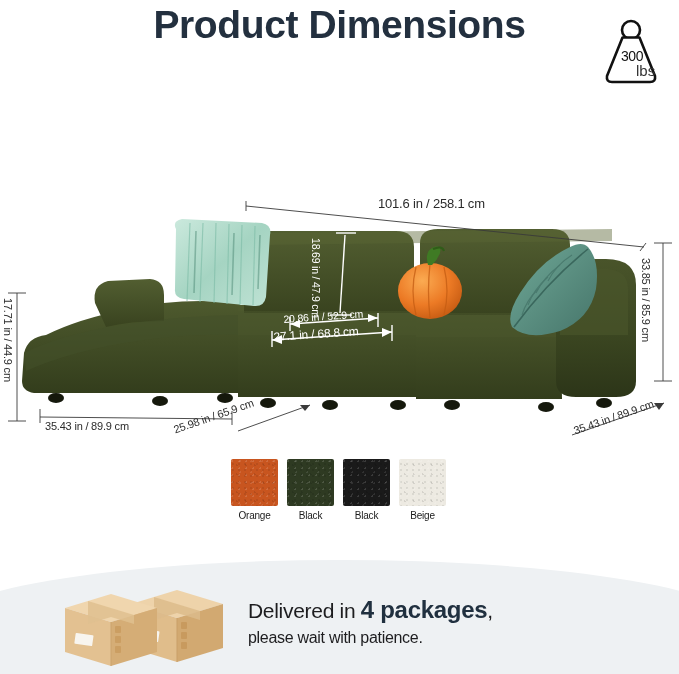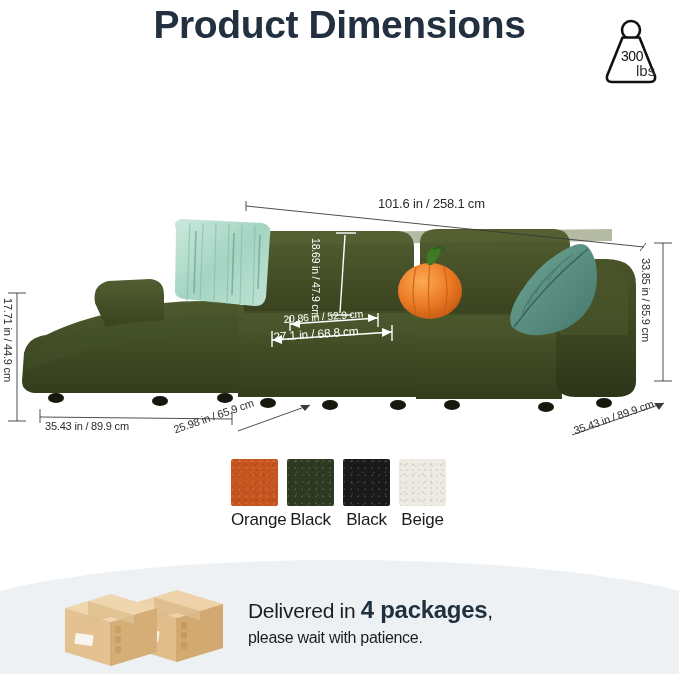--- a/index.html
+++ b/index.html
@@ -94,21 +94,21 @@
     content:"";position:absolute;inset:0;
     background-image:
       radial-gradient(circle at 20% 30%, rgba(255,255,255,.14) 0 1px, transparent 1px),
       radial-gradient(circle at 62% 70%, rgba(0,0,0,.10) 0 1px, transparent 1px),
       radial-gradient(circle at 85% 20%, rgba(255,255,255,.10) 0 1px, transparent 1px),
       radial-gradient(circle at 35% 85%, rgba(0,0,0,.08) 0 1px, transparent 1px);
     background-size:7px 7px, 9px 9px, 11px 11px, 6px 6px;
   }
   .sw-label{
     margin-top:4px;
-    font-size:17px;color:#1b1b1b;
+    font-size:10px;color:#1b1b1b;
     letter-spacing:-0.2px;
   }
 
   
   .banner{
     position:absolute;left:0;top:560px;width:679px;height:114px;
     overflow:hidden;
   }
   .banner-bg{
     position:absolute;left:-70px;top:0;

